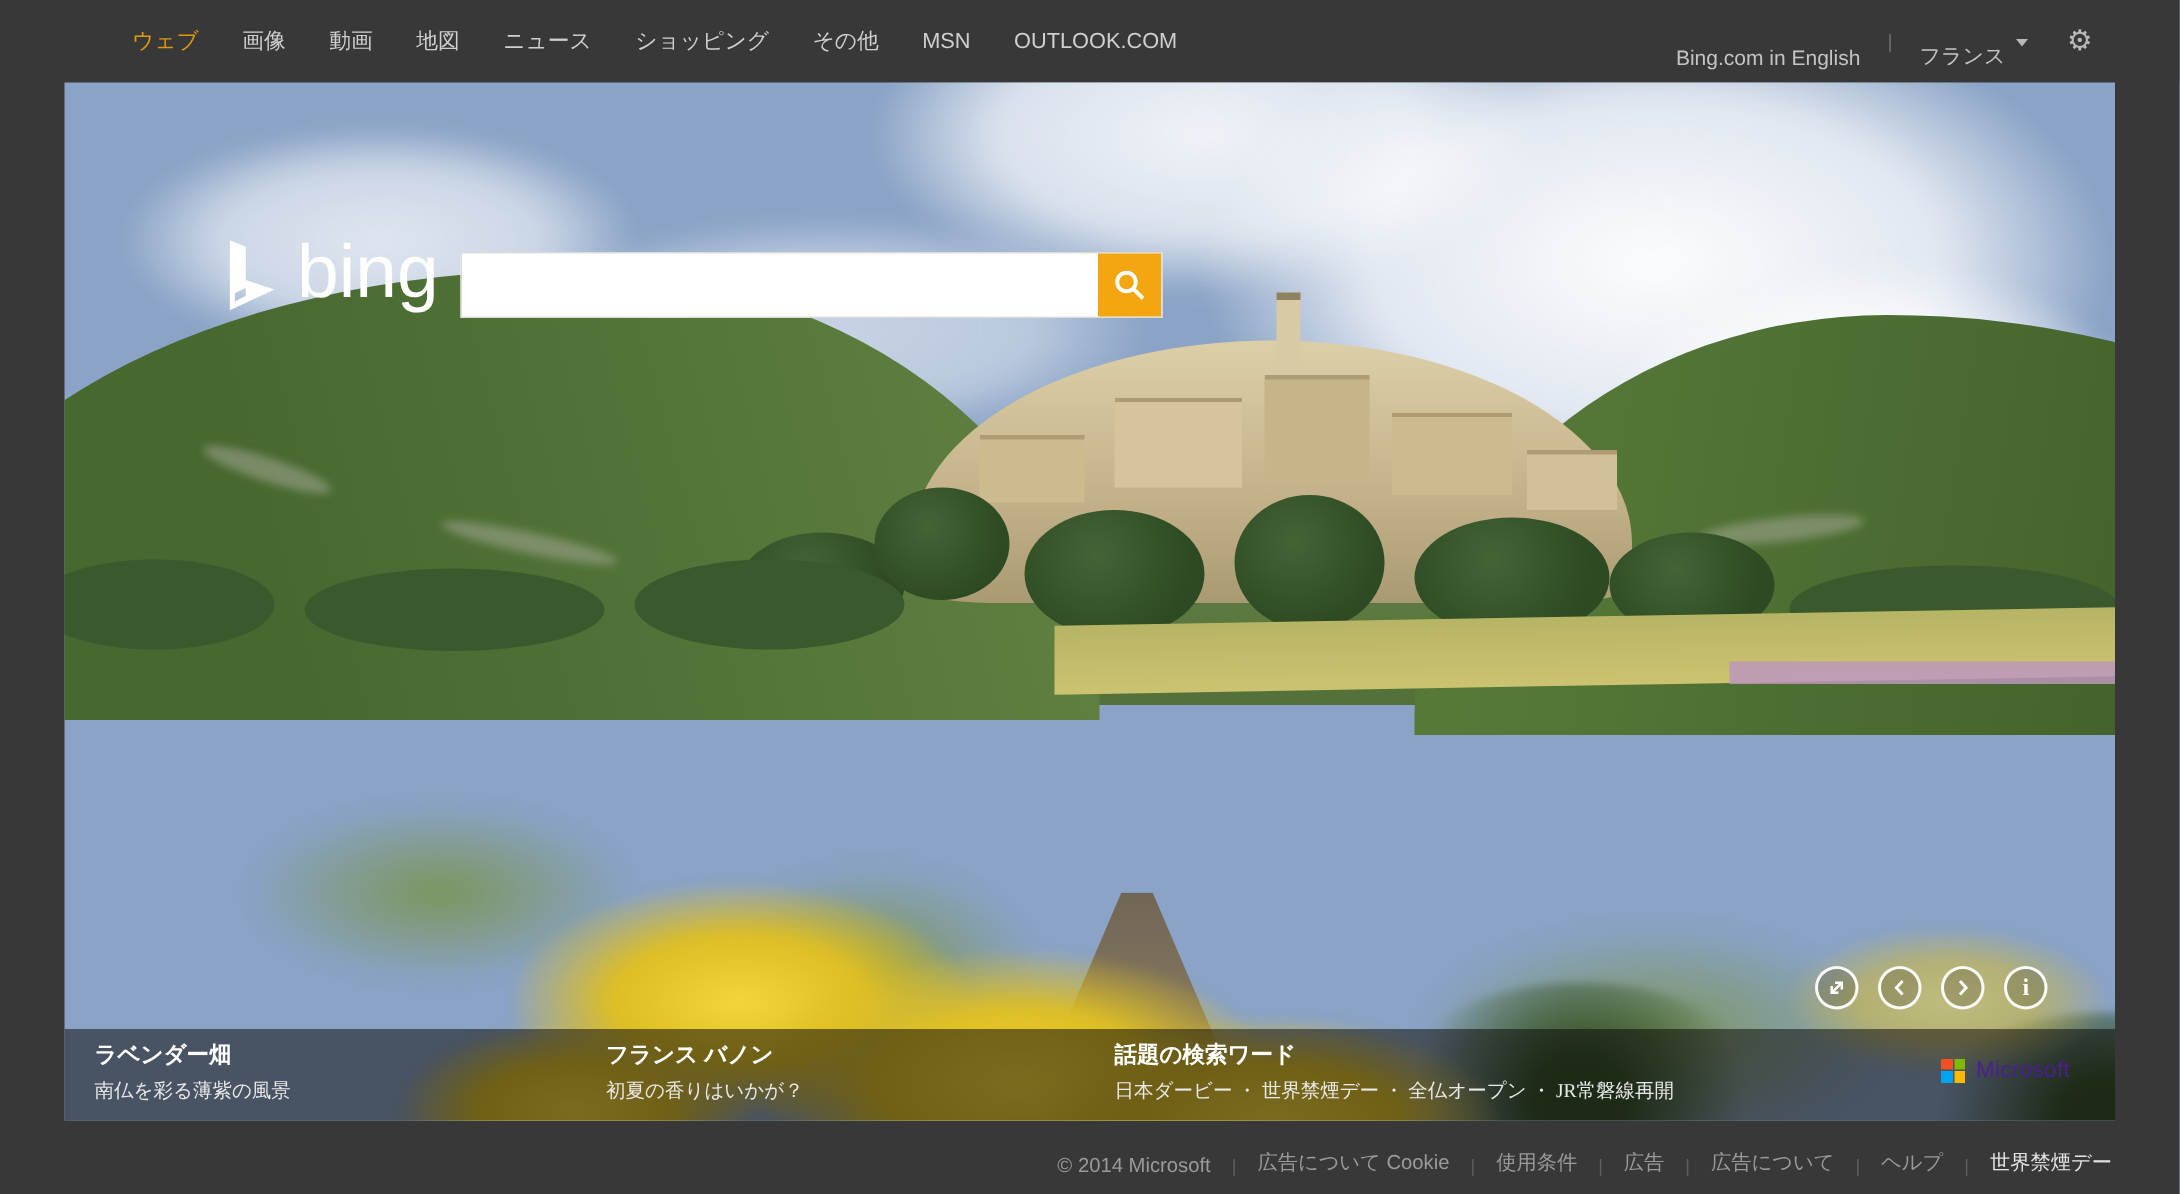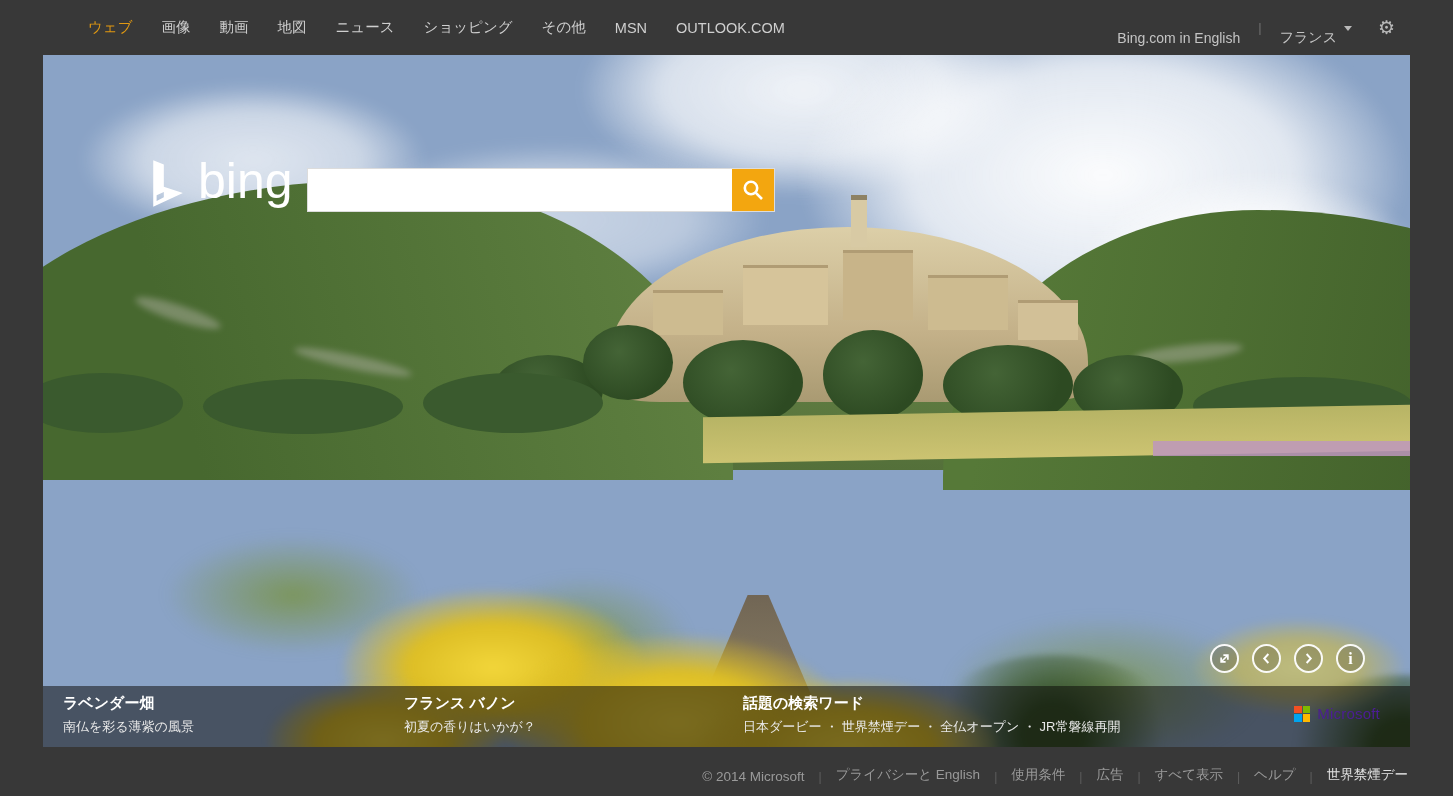--- a/index.html
+++ b/index.html
@@ -178,21 +178,21 @@
 
   
   .hero-bar {
     position:absolute; left:0; bottom:0; width:100%; height:61px;
     background:rgba(12,10,8,.52);
   }
   .panel { position:absolute; top:8px; }
   .panel-1 { left:20px; } .panel-2 { left:361px; } .panel-3 { left:700px; }
   .panel-title { color:#fff; font-size:15px; font-weight:bold; white-space:nowrap;
     cursor:pointer; margin-bottom:5px; }
-  .panel-sub { color:#e9e9e9; font-size:13px; white-space:nowrap; }
+  .panel-sub { color:#e9e9e9; font-size:13px; white-space:nowrap;font-family:Liberation Serif, serif; }
   .panel-sub.links { cursor:pointer; }
   .ms-logo { position:absolute; right:30px; top:19px; display:flex; align-items:center;
     gap:7px; cursor:pointer; }
   .ms-grid { width:16px; height:16px; display:grid;
     grid-template-columns:7.5px 7.5px; grid-template-rows:7.5px 7.5px; gap:1px; }
   .ms-sq1 { background:#f25022; } .ms-sq2 { background:#7fba00; }
   .ms-sq3 { background:#00a4ef; } .ms-sq4 { background:#ffb900; }
   .ms-word { color:#4c1d95; font-size:15px; letter-spacing:.2px; }
 
   
@@ -349,24 +349,24 @@
           <span class="ms-sq4"></span>
       </span>
       <span class="ms-word">Microsoft</span>
     </div>
   </div>
 </div>
 
 <footer class="footer">
   <span class="foot-text">© 2014 Microsoft</span>
   <span class="foot-sep">|</span>
-  <span class="foot-link">プライバシーと English</span>
+  <span class="foot-link">広告について Cookie</span>
   <span class="foot-sep">|</span>
   <span class="foot-link">使用条件</span>
   <span class="foot-sep">|</span>
   <span class="foot-link">広告</span>
   <span class="foot-sep">|</span>
-  <span class="foot-link">すべて表示</span>
+  <span class="foot-link">広告について</span>
   <span class="foot-sep">|</span>
   <span class="foot-link">ヘルプ</span>
   <span class="foot-sep">|</span>
   <span class="foot-link bright">世界禁煙デー</span>
 </footer>
 
 </body></html>

